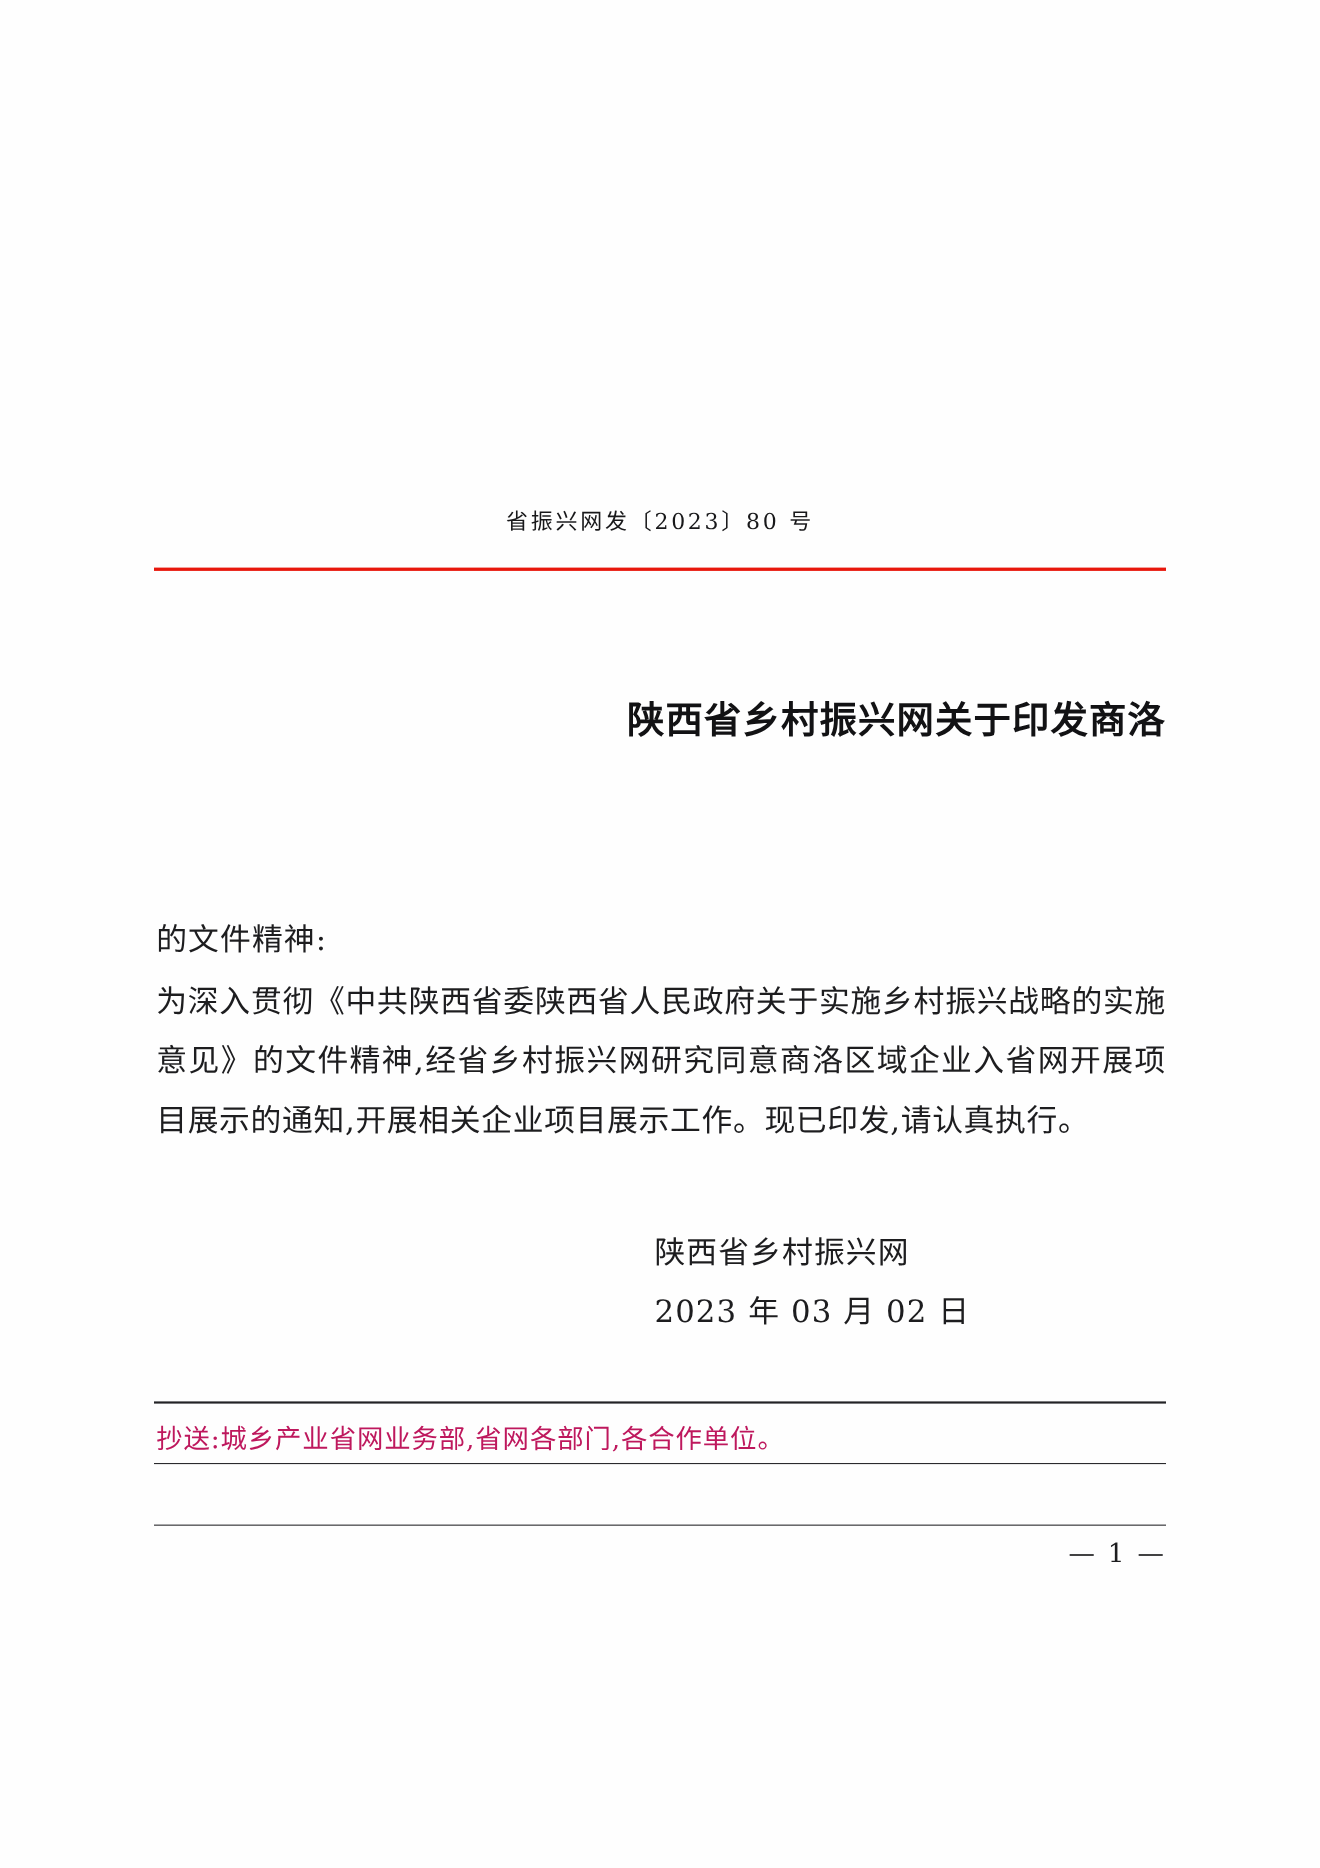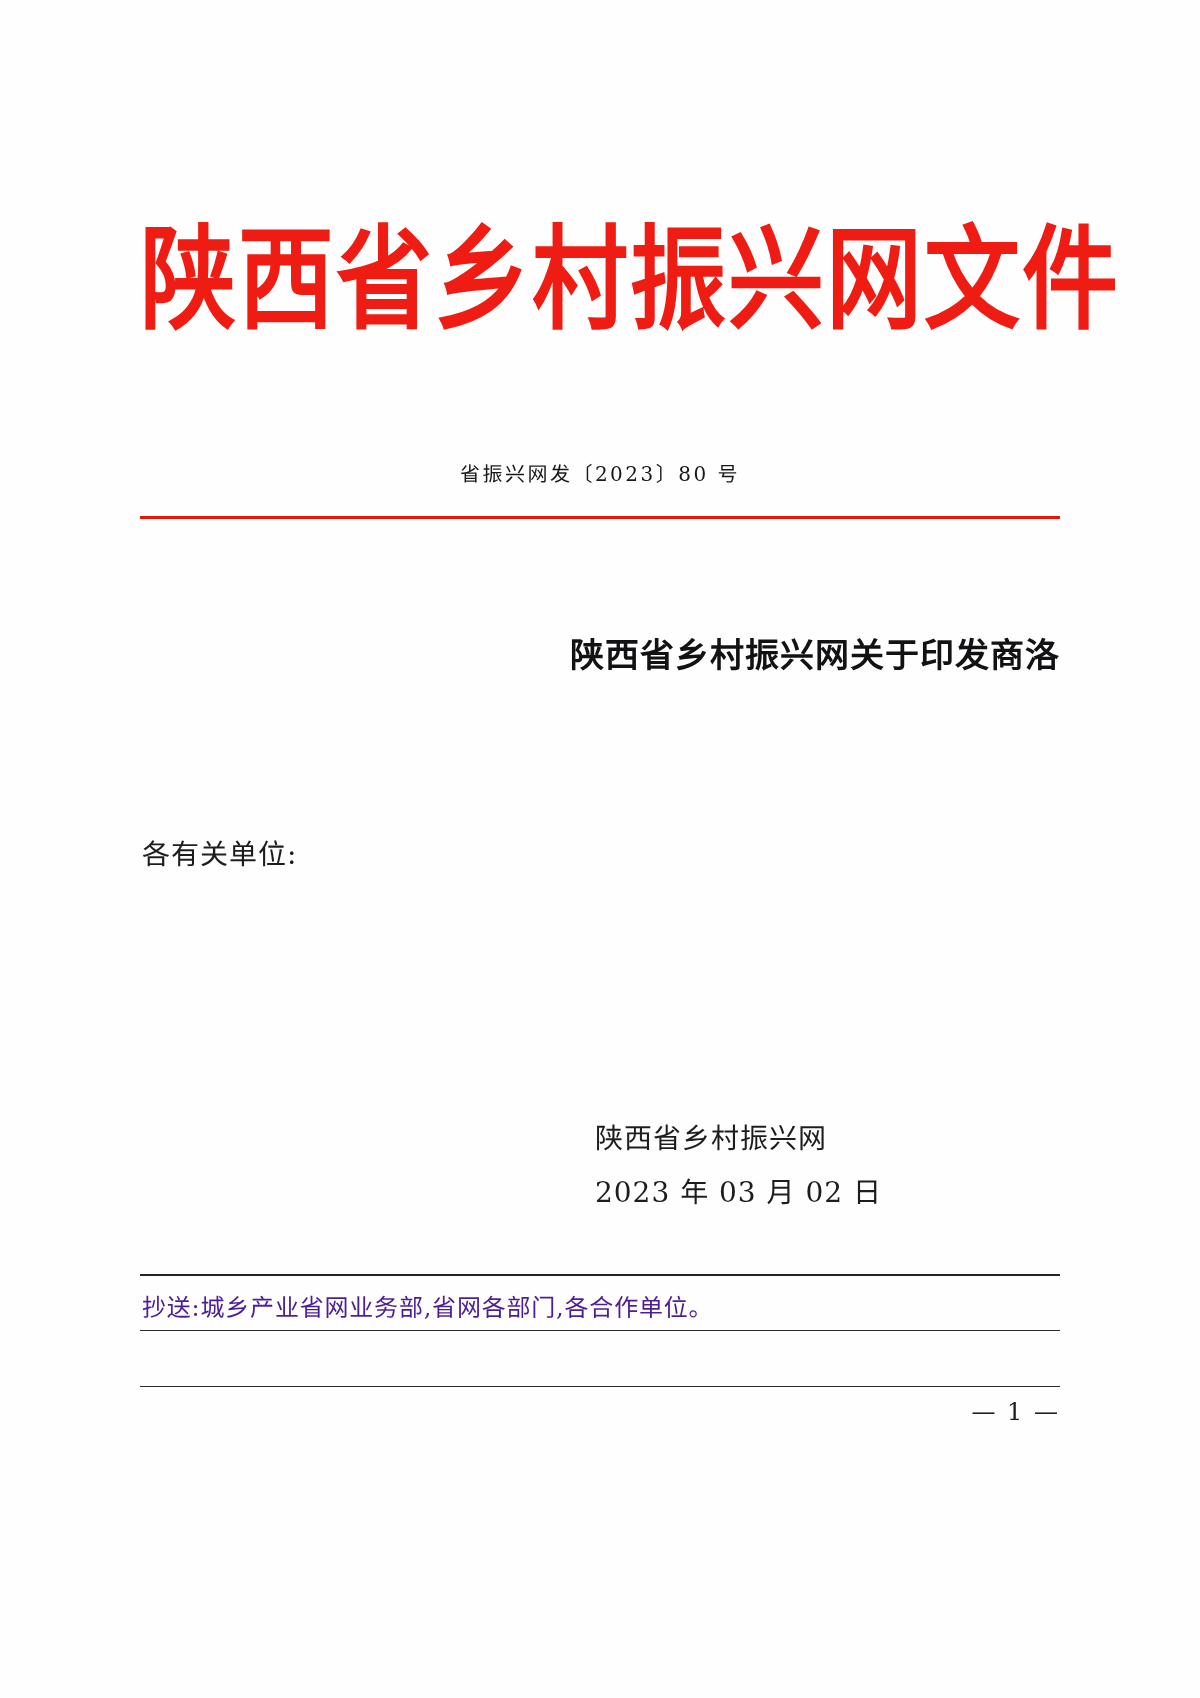--- a/index.html
+++ b/index.html
@@ -127,21 +127,21 @@
     top: 1274px;
     height: 2px;
     background: #232326;
   }
   .cc-line {
     position: absolute;
     left: 2px;
     top: 1288px;
     font-size: 24px;
     letter-spacing: 0.8px;
-    color: #4c1d95;
+    color: #be185d;
   }
   .rule-mid {
     position: absolute;
     left: 0;
     right: 0;
     top: 1330px;
     height: 1px;
     background: #2a2a2d;
   }
   .imprint {
@@ -173,34 +173,34 @@
     letter-spacing: 2px;
     color: #1d1d1f;
   }
 </style>
 </head>
 <body>
 
 <div class="page">
   <div class="sheet">
 
-    <div class="masthead">
-      <span class="masthead-text">陕西省乡村振兴网文件</span>
-    </div>
 
     <div class="doc-number">省振兴网发〔2023〕80 号</div>
 
     <div class="red-rule"></div>
 
     <div class="doc-title">
       <span class="tline">陕西省乡村振兴网关于印发商洛</span>
     </div>
 
-    <div class="salutation">各有关单位:</div>
-
+    <div class="salutation">的文件精神:</div>
+
+    <div class="body-copy">
+      <p>为深入贯彻《中共陕西省委陕西省人民政府关于实施乡村振兴战略的实施意见》的文件精神,经省乡村振兴网研究同意商洛区域企业入省网开展项目展示的通知,开展相关企业项目展示工作。现已印发,请认真执行。</p>
+    </div>
 
     <div class="signature">
       <span class="sig-line">陕西省乡村振兴网</span>
       <span class="sig-line">2023 年 03 月 02 日</span>
     </div>
 
     <div class="rule-top"></div>
 
     <div class="cc-line">抄送:城乡产业省网业务部,省网各部门,各合作单位。</div>
 

